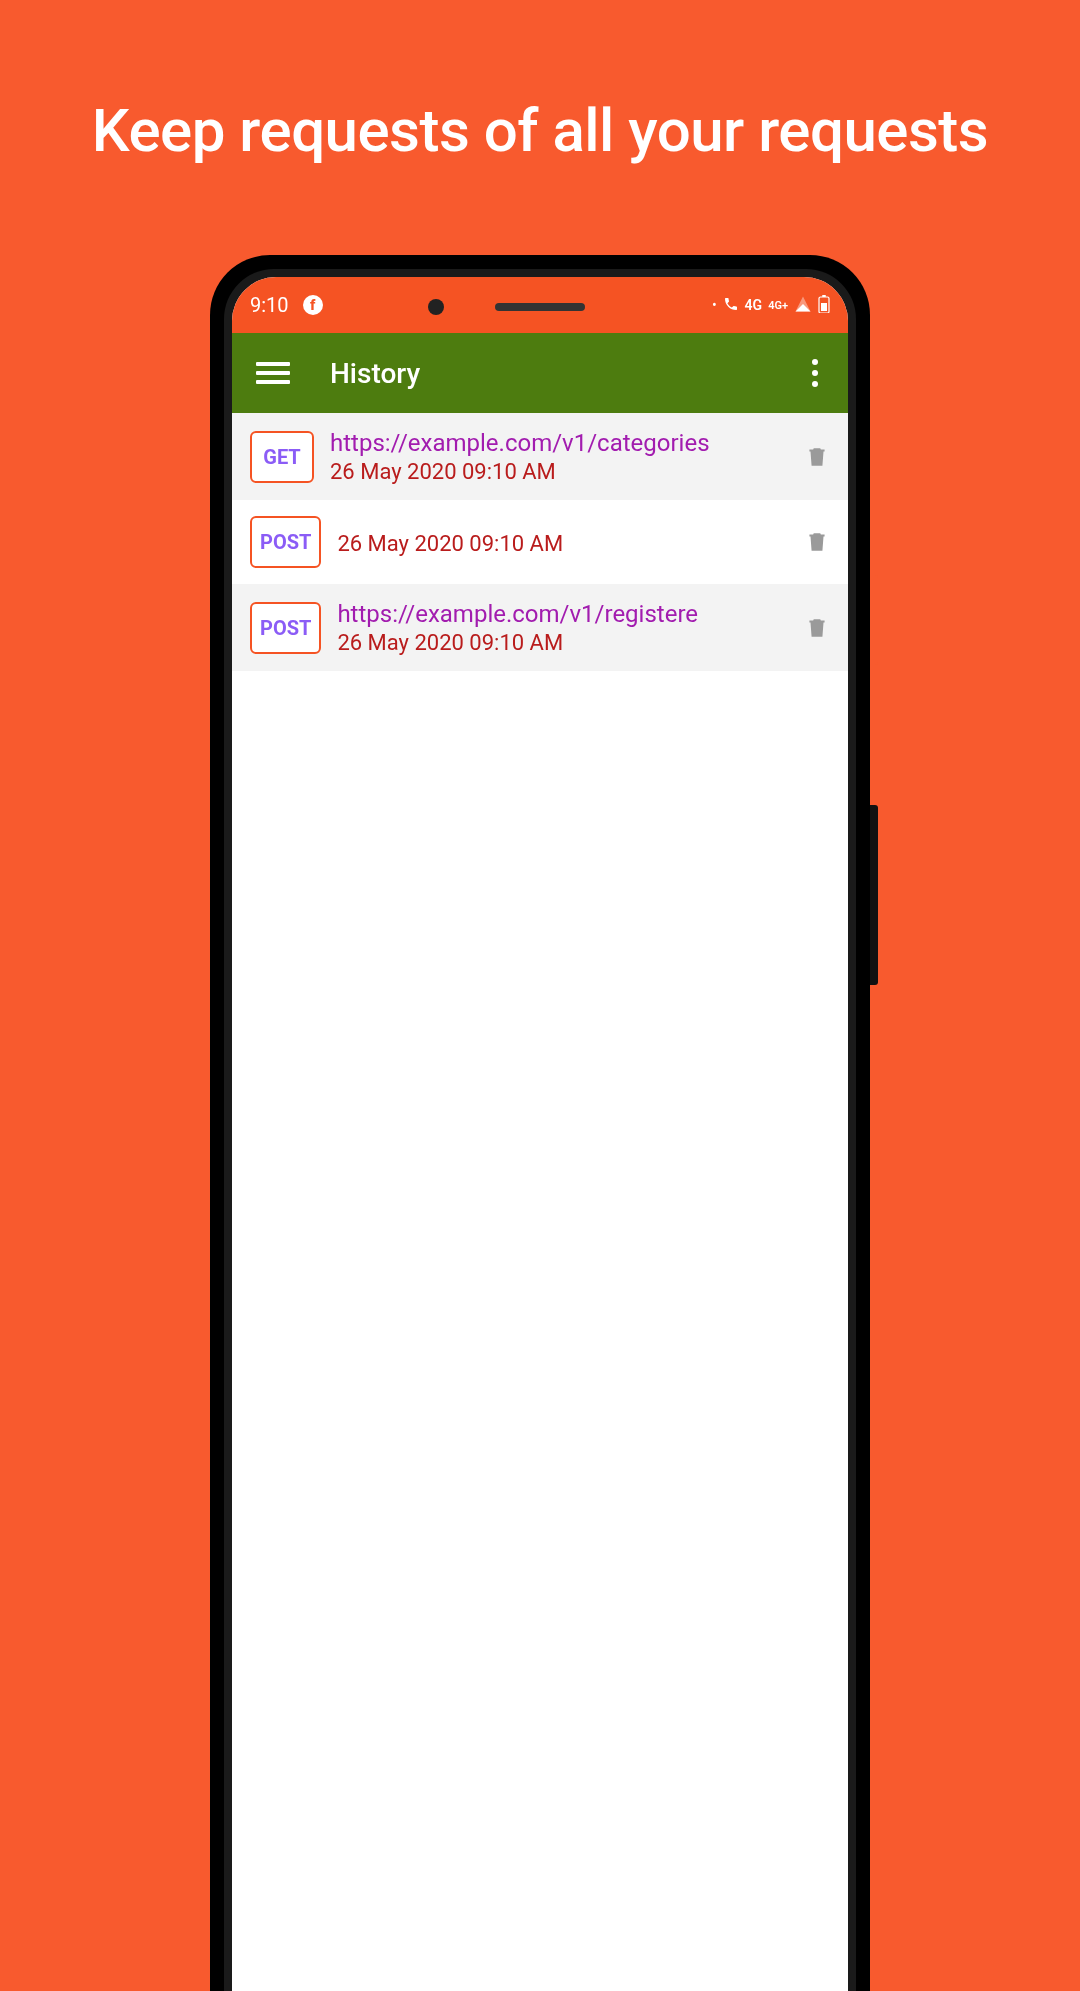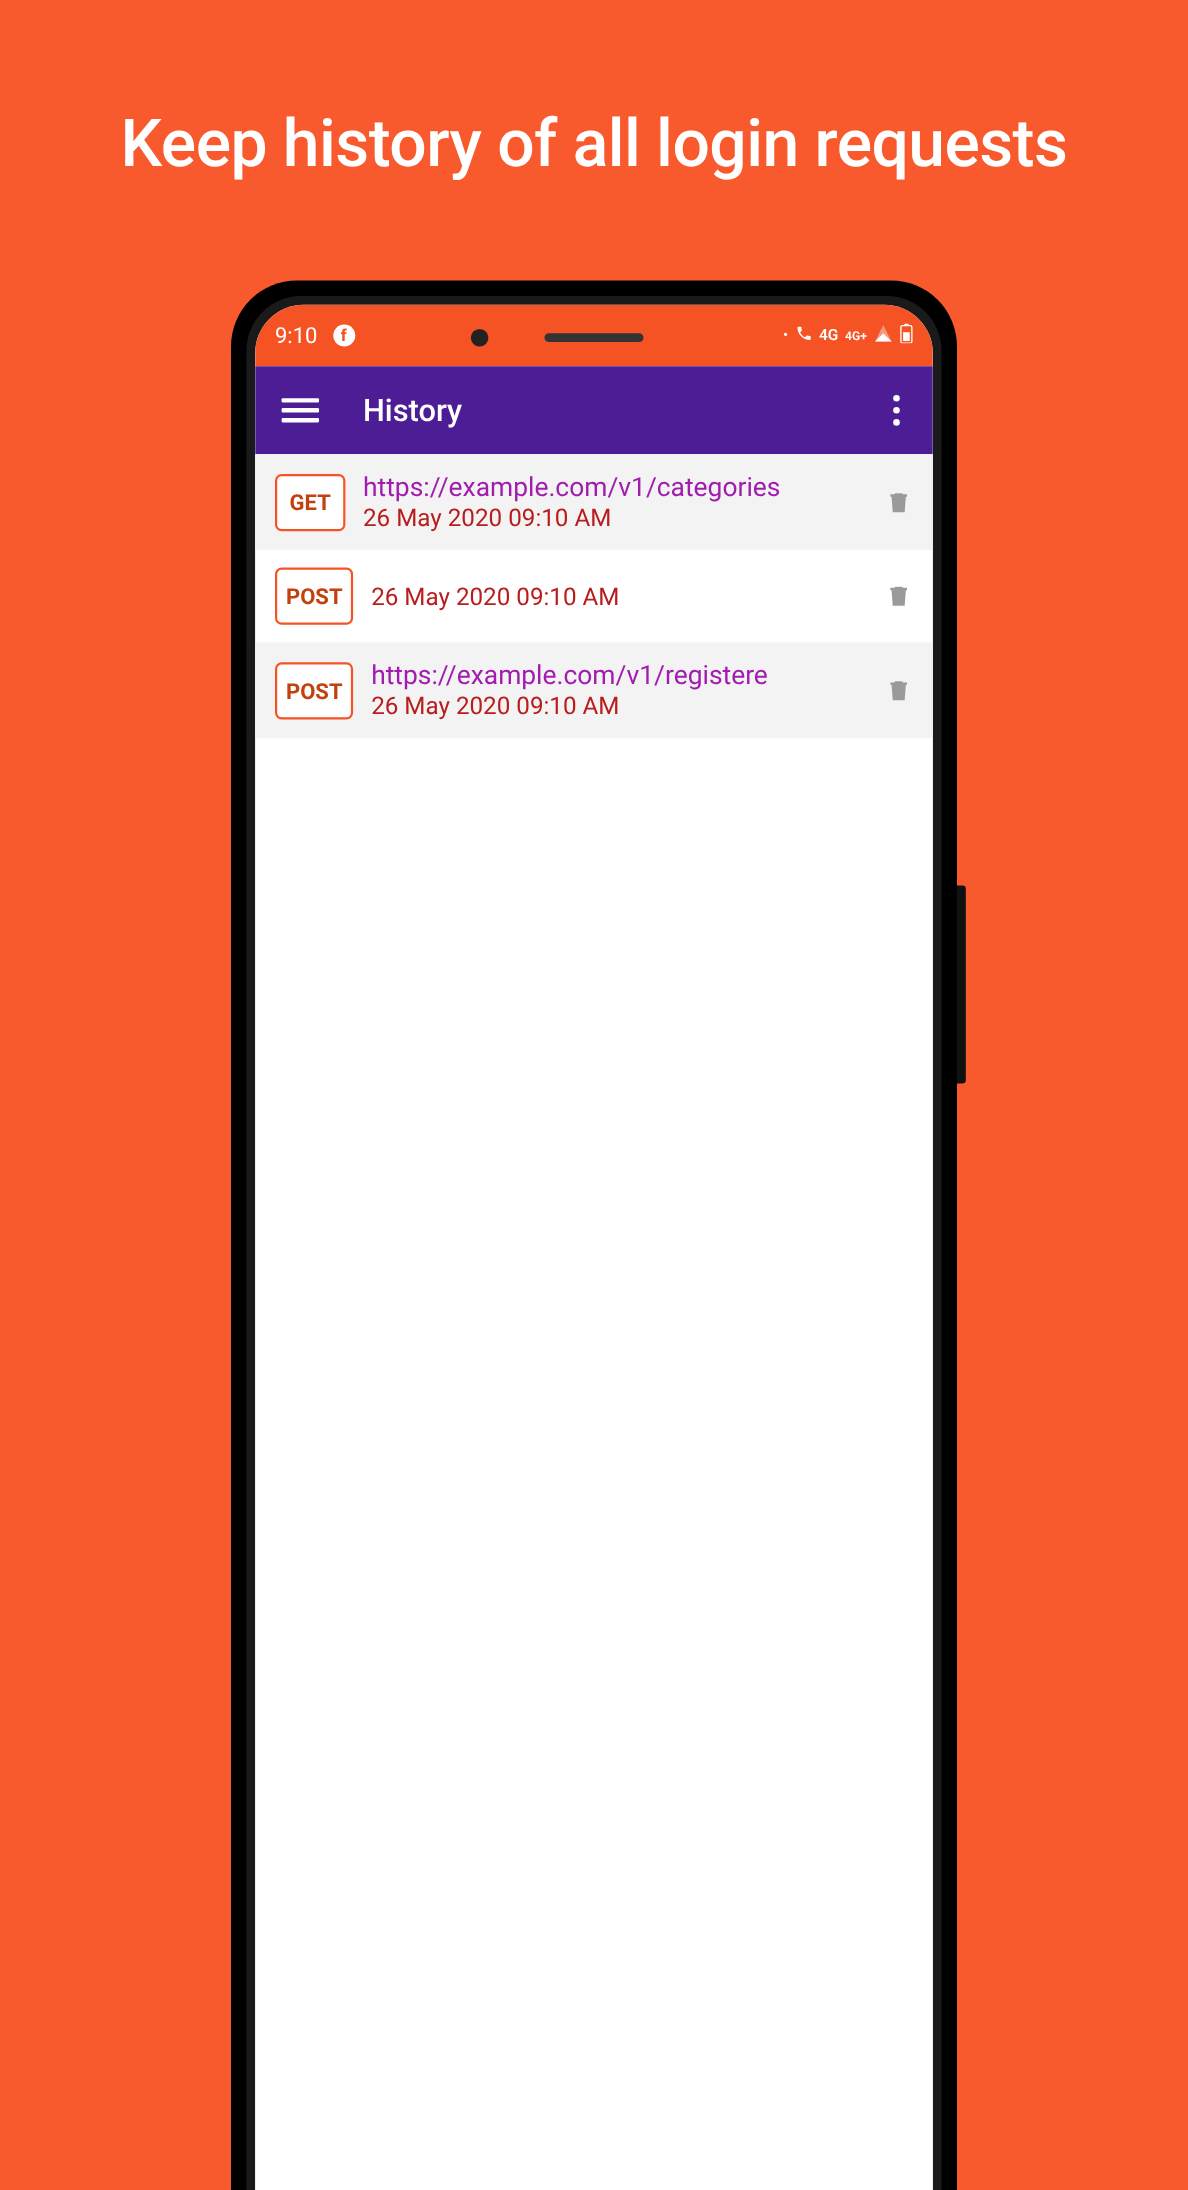--- a/index.html
+++ b/index.html
@@ -94,42 +94,42 @@
   }
   .status-left { display: flex; align-items: center; gap: 14px; }
   .status-right { display: flex; align-items: center; gap: 6px; font-size: 14px; }
   .fb-icon {
     width: 20px; height: 20px; background: #fff; border-radius: 50%;
     display: inline-flex; align-items: center; justify-content: center;
     color: #f55323; font-weight: 800; font-size: 15px;
   }
   .app-bar {
     height: 80px;
-    background: #4c1d95;
+    background: #4d7c0f;
     display: flex;
     align-items: center;
     padding: 0 24px;
     color: #fff;
   }
   .hamburger { width: 34px; display:flex; flex-direction:column; gap:5px; cursor:pointer; }
   .hamburger span { display:block; height:4px; background:#fff; border-radius:1px; }
   .app-title { font-size: 28px; font-weight: 500; margin-left: 40px; flex:1; }
   .more-dots { display:flex; flex-direction:column; gap:5px; padding:6px; cursor:pointer; }
   .more-dots span { width:6px; height:6px; background:#fff; border-radius:50%; }
   .list { flex: 1; background: #fff; }
   .history-item {
     display: flex;
     align-items: center;
     padding: 16px 18px;
     gap: 16px;
   }
   .history-item.alt { background: #f3f3f3; }
   .method-badge {
     border: 2px solid #f55323;
-    color: #c2410c;
+    color: #8b5cf6;
     font-weight: 700;
     font-size: 20px;
     border-radius: 6px;
     height: 52px;
     min-width: 64px;
     padding: 0 8px;
     display: flex;
     align-items: center;
     justify-content: center;
     background: #fff;
@@ -151,21 +151,21 @@
     width: 26px;
     color: #9a9a9a;
     cursor: pointer;
     flex-shrink: 0;
   }
   .trash svg { width: 100%; height: auto; display:block; }
 </style>
 </head>
 <body>
 
-<div class="headline">Keep history of all login requests</div>
+<div class="headline">Keep requests of all your requests</div>
 
 <div class="phone-frame">
   <div class="speaker"></div>
   <div class="camera"></div>
   <div class="side-btn-1"></div>
   <div class="side-btn-2"></div>
   <div class="phone-inner">
     <div class="screen">
 
       <div class="status-bar">

